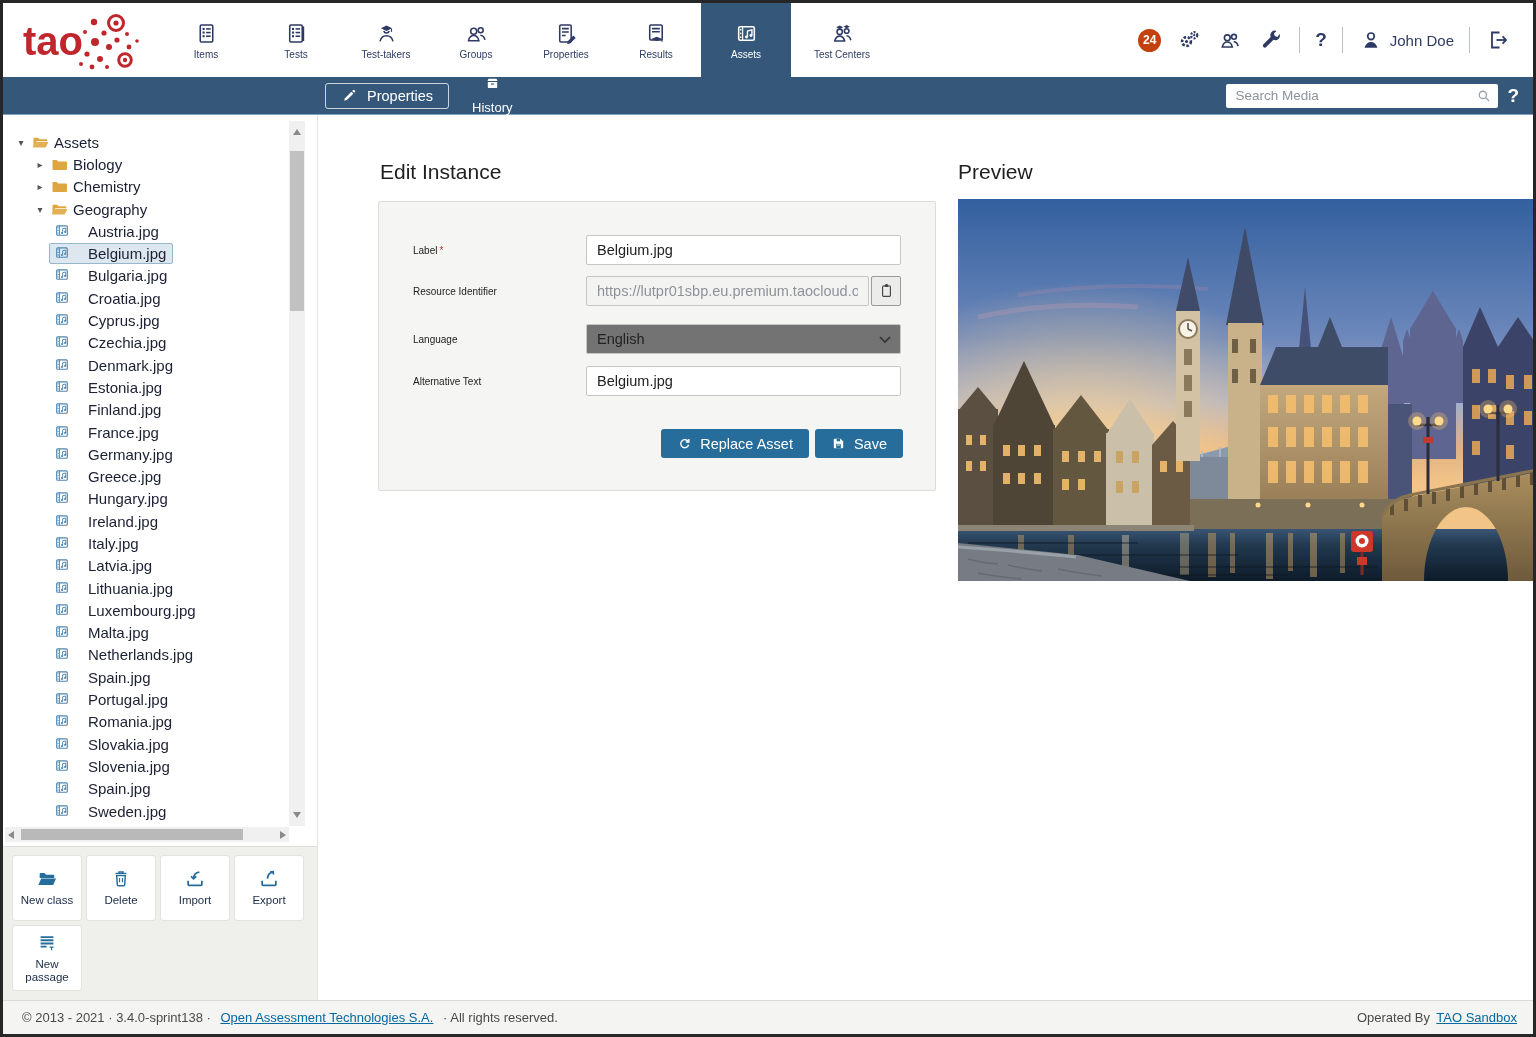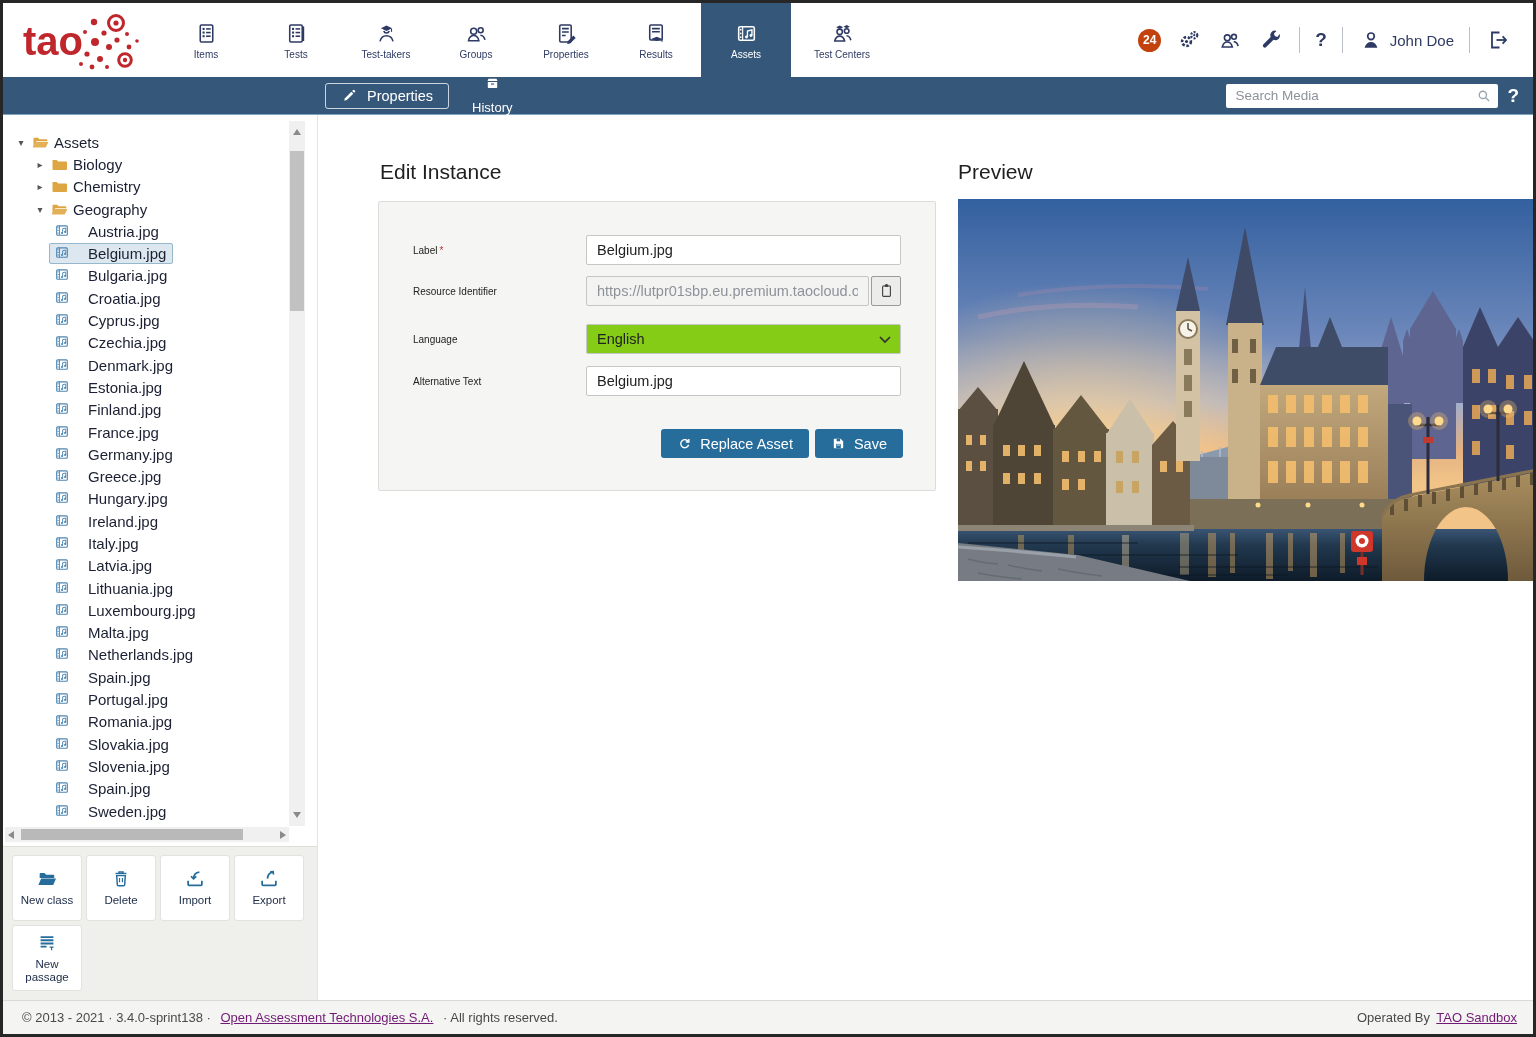--- a/index.html
+++ b/index.html
@@ -94,36 +94,36 @@
   .frow { position:absolute; left:34px; display:flex; align-items:center; }
   .flabel { width:173px; font-size:10px; color:#222; }
   .flabel .req { color:#b03a33; margin-left:2px; }
   .finput { width:315px; height:30px; border:1px solid #c6c6c6; border-radius:2px; background:#fff;
             font-size:14.5px; color:#222; padding:0 10px; font-family:"Liberation Sans", sans-serif; outline:none; }
   .finput.ro { width:283px; background:#f3f3f2; color:#8d9299; }
   .copy-btn { width:30px; height:30px; margin-left:2px; background:#ececea; border:1px solid #9a9a9a;
               border-radius:2px; display:flex; align-items:center; justify-content:center; cursor:pointer; }
   .copy-btn svg { width:17px; height:18px; }
   .select-box { position:relative; width:315px; height:30px; border:1px solid #c6c6c6; border-radius:2px;
-                background:#84cc16; display:flex; align-items:center; padding:0 10px; font-size:14.5px;
+                background:#737373; display:flex; align-items:center; padding:0 10px; font-size:14.5px;
                 color:#222; cursor:pointer; }
   .select-box svg { position:absolute; right:9px; top:11px; width:12px; height:8px; }
   .btn-row { position:absolute; left:0; top:227px; width:524px; display:flex; justify-content:flex-end; gap:6px; }
   .blue-btn { height:29px; background:#266d9c; color:#fff; border:none; border-radius:3px;
               display:flex; align-items:center; gap:8px; padding:0 16px; font-size:14.5px;
               font-family:"Liberation Sans", sans-serif; cursor:pointer; }
   .blue-btn svg { width:15px; height:15px; }
 
   .preview-img { position:absolute; left:603px; top:84px; width:594px; height:382px; display:block; }
 
   
   .footer { position:absolute; left:0; right:0; bottom:0; height:34px; background:#f4f4f2;
             border-top:1px solid #d9d9d7; display:flex; align-items:center; justify-content:space-between;
             padding:0 16px; font-size:13px; color:#4a4a4a; }
-  .footer a { color:#701a75; text-decoration:underline; cursor:pointer;text-align:center; }
+  .footer a { color:#0369a1; text-decoration:underline; cursor:pointer;text-align:center; }
   .footer .seg { margin:0 3px; }
 </style>
 </head>
 <body>
 
 <div class="app">
 
   <header class="navbar">
     <div class="logo-wrap">
       <svg width="126" height="62" viewBox="0 0 126 62">

